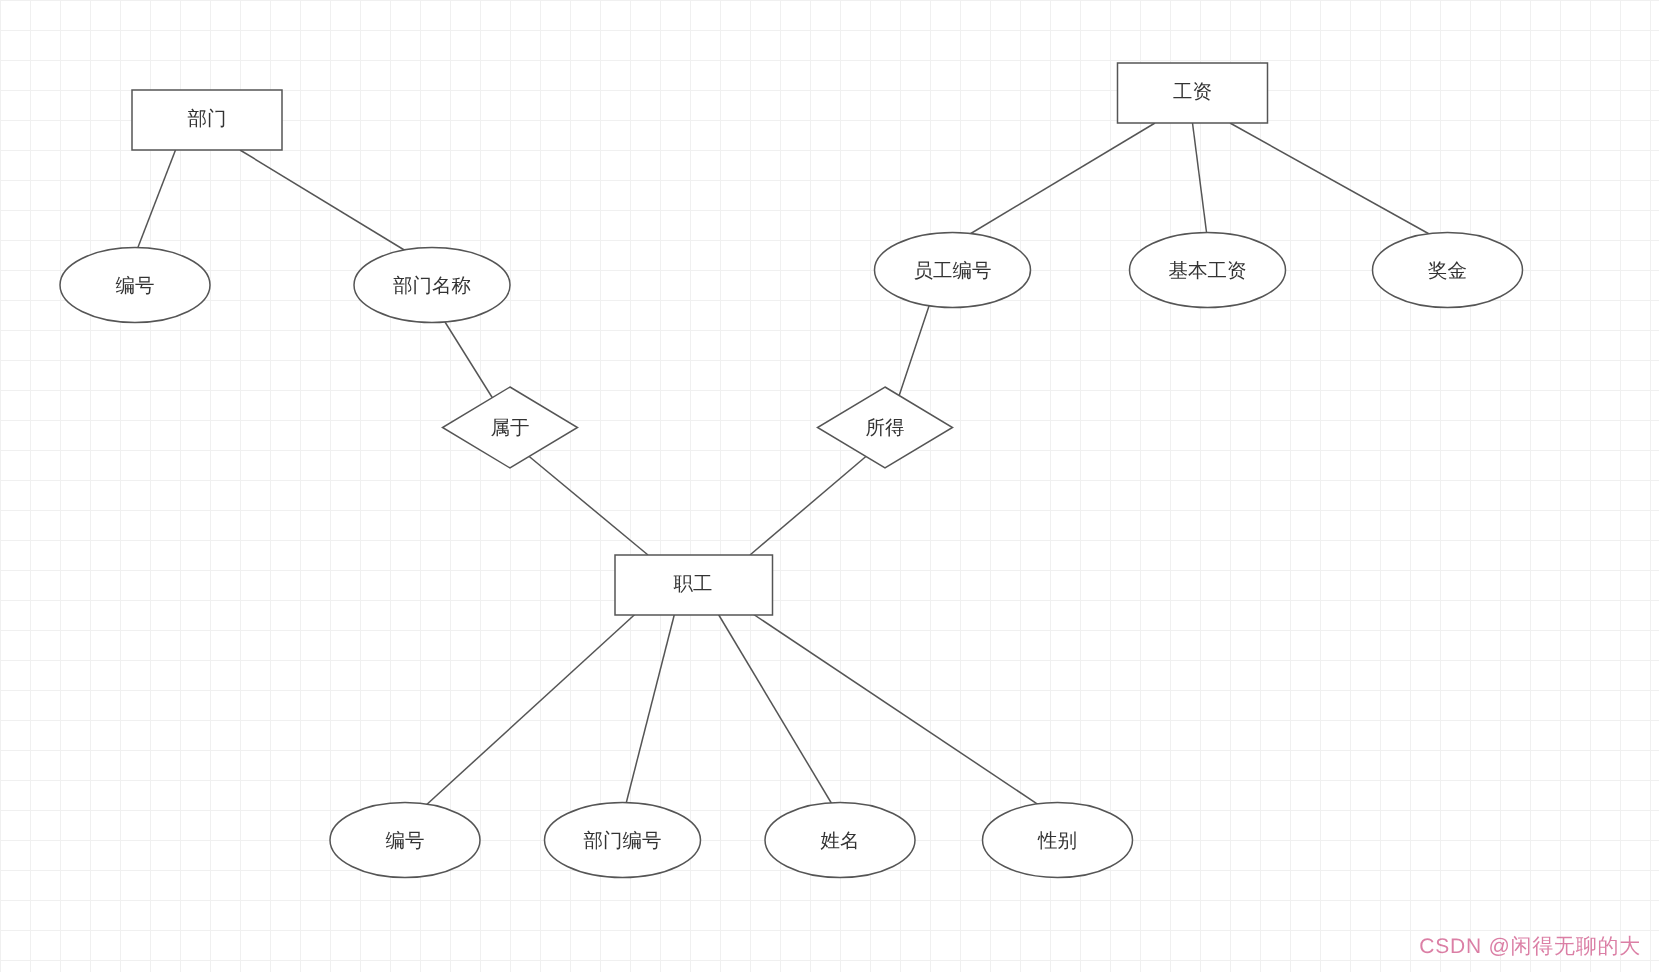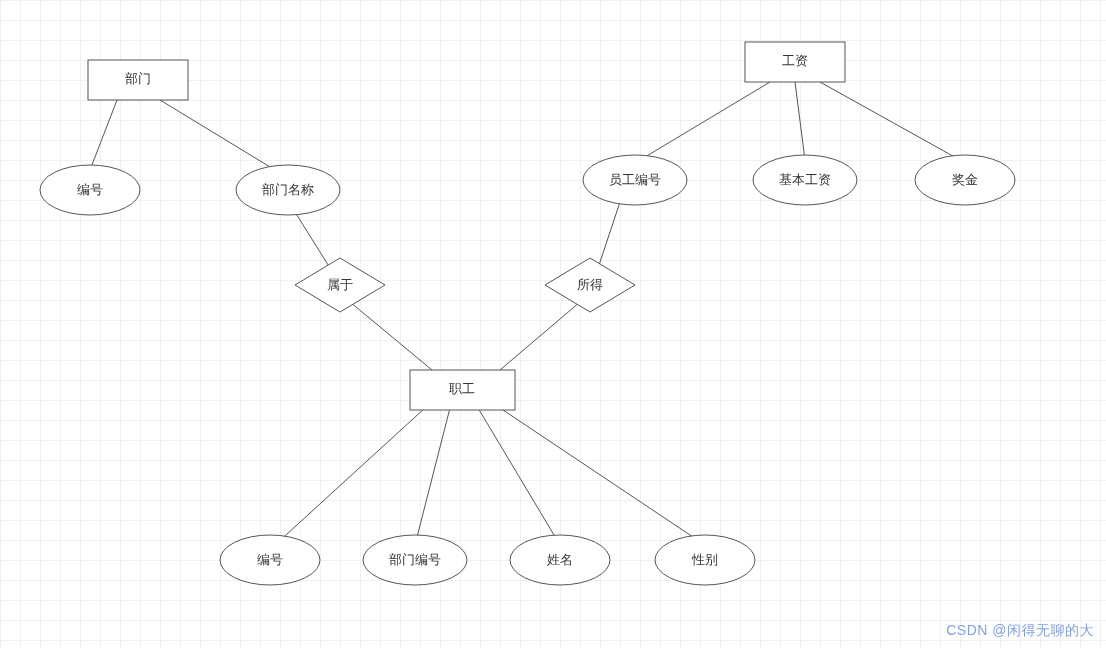--- a/index.html
+++ b/index.html
@@ -26,21 +26,21 @@
     }
     .entity-rect { fill: #fff; stroke: #555; stroke-width: 1; }
     .attr-ellipse { fill: #fff; stroke: #555; stroke-width: 1; }
     .rel-diamond { fill: #fff; stroke: #555; stroke-width: 1; }
     .edge { stroke: #555; stroke-width: 1; fill: none; }
     .watermark {
       position: absolute;
       right: 12px;
       bottom: 8px;
       font-size: 14px;
-      color: #1d4ed8;
+      color: #be185d;
       opacity: 0.55;
       letter-spacing: 0.5px;
     }
   </style>
 </head>
 <body>
 
 <svg viewBox="0 0 1106 648">
 
   <g>

